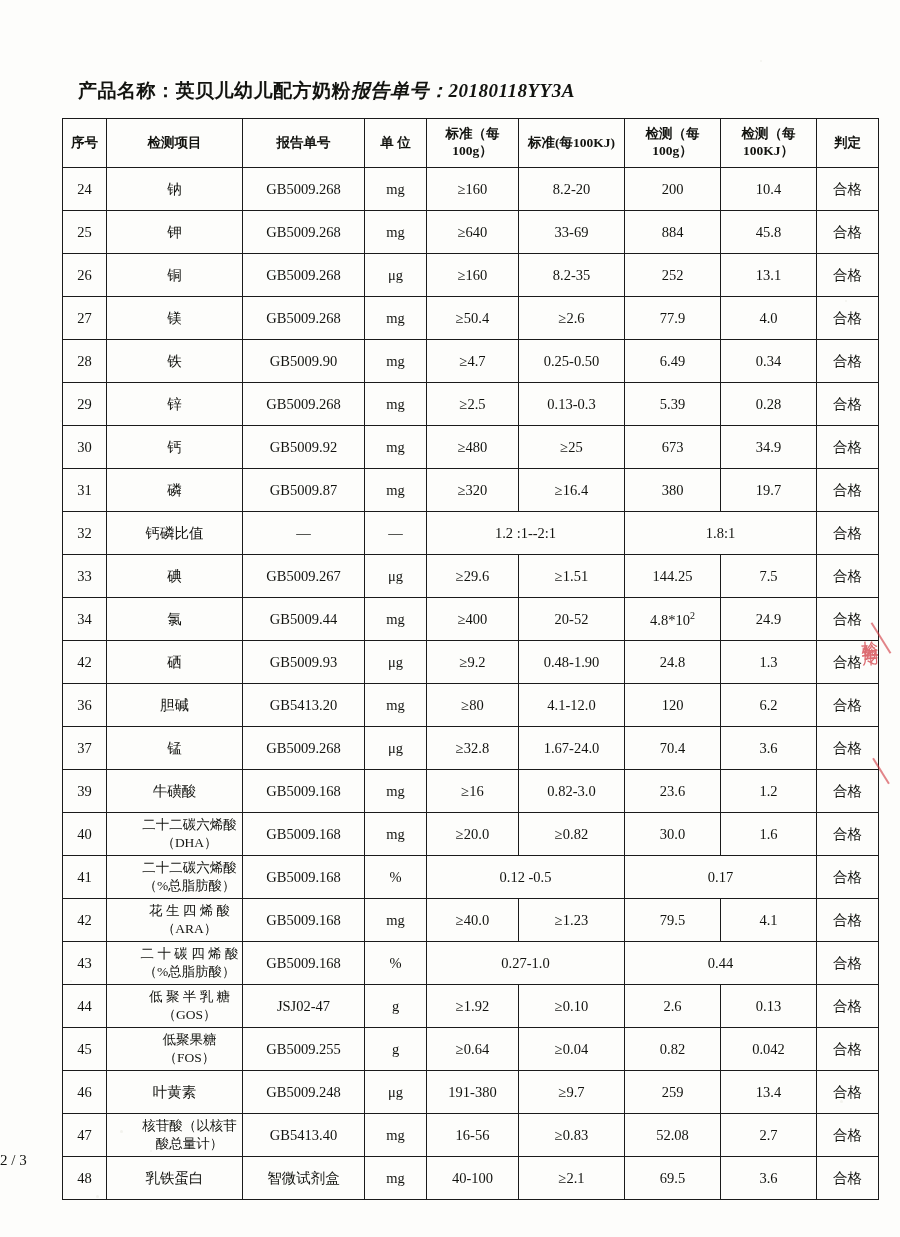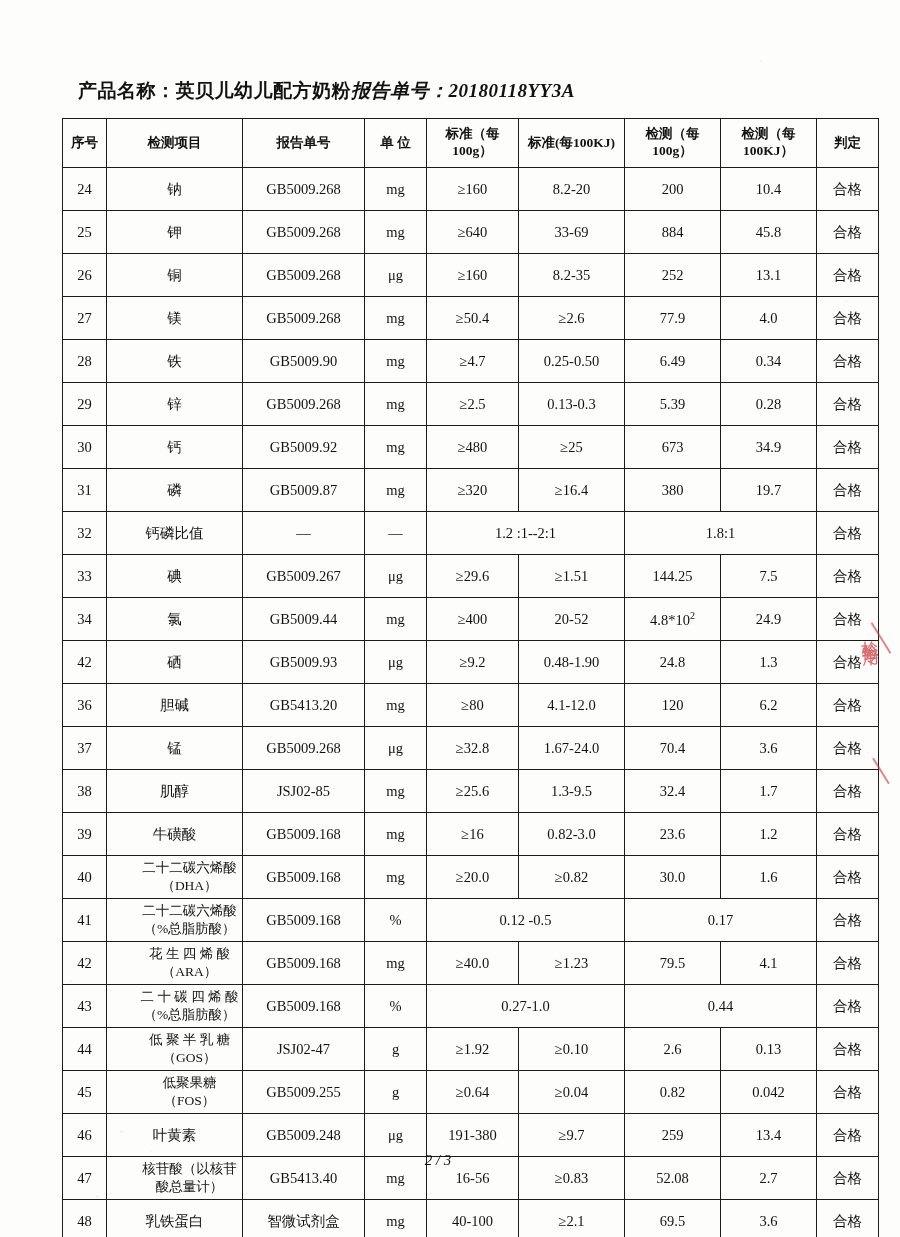--- a/index.html
+++ b/index.html
@@ -87,23 +87,22 @@
   td.item.two-line { font-size: 13.5px; line-height: 1.3; padding-left: 32px; }
   td.method { font-size: 14px; margin-left: 17px; }
   td.unit { font-size: 14px; }
   sup { font-size: 10px; vertical-align: super; }
 
   .footer {
     position: absolute;
     top: 1152px;
     left: 0;
     width: 876px;
-    text-align: center;
+    text-align: left;
     font-size: 15px;
-    font-style: italic;
   }
 
   
   .seal {
     position: absolute;
     right: 16px;
     top: 628px;
     width: 44px;
     height: 150px;
     color: #d0333c;
@@ -314,31 +313,20 @@
           <td class="item">锰</td>
           <td class="method">GB5009.268</td>
           <td class="unit">μg</td>
           <td>≥32.8</td>
           <td>1.67-24.0</td>
           <td>70.4</td>
           <td>3.6</td>
           <td>合格</td>
         </tr>
         <tr>
-          <td>38</td>
-          <td class="item">肌醇</td>
-          <td class="method">JSJ02-85</td>
-          <td class="unit">mg</td>
-          <td>≥25.6</td>
-          <td>1.3-9.5</td>
-          <td>32.4</td>
-          <td>1.7</td>
-          <td>合格</td>
-        </tr>
-        <tr>
           <td>39</td>
           <td class="item">牛磺酸</td>
           <td class="method">GB5009.168</td>
           <td class="unit">mg</td>
           <td>≥16</td>
           <td>0.82-3.0</td>
           <td>23.6</td>
           <td>1.2</td>
           <td>合格</td>
         </tr>

